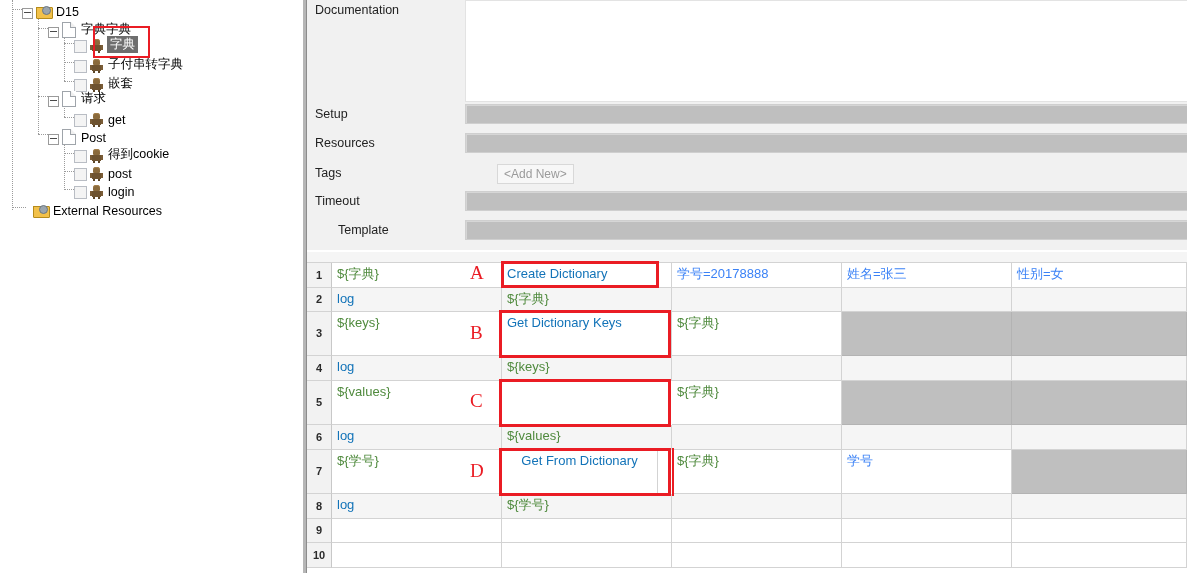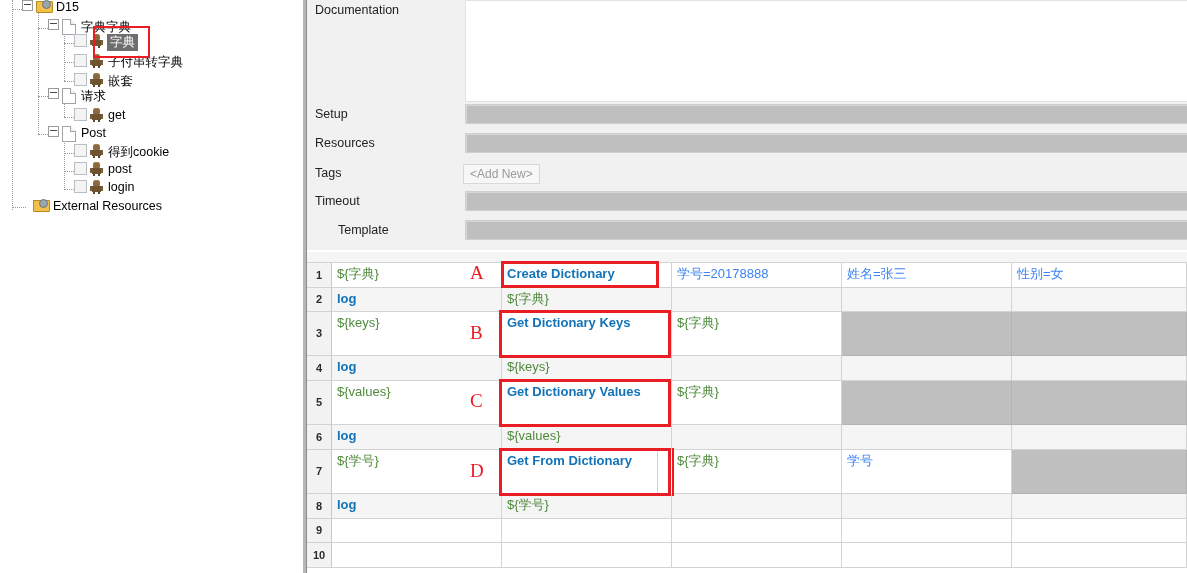--- a/index.html
+++ b/index.html
@@ -15,21 +15,21 @@
 
   
   #tree-panel{
     position:absolute;left:0;top:0;width:303px;height:573px;
     background:#ffffff;
     overflow:hidden;
   }
   .tree-row{
     position:absolute;
     height:19px;
-    display:flex;align-items:flex-start;
+    display:flex;align-items:flex-end;
     white-space:nowrap;
     font-size:12.5px;
   }
   .expander{
     width:9px;height:9px;
     border:1px solid #9a9a9a;
     background:#ffffff;
     display:inline-block;
     position:relative;
     margin-right:3px;
@@ -150,21 +150,21 @@
     line-height:15px;
   }
   .rownum{
     background:#f2f2f2;
     border-right:1px solid #c8c8c8;
     font-weight:bold;font-size:11px;color:#2b2b2b;
     text-align:center;padding:0;
     display:flex;align-items:center;justify-content:center;
   }
   .c-var{color:#4f8a3d;}
-  .c-kw{color:#1273b8;font-weight:bold;}
+  .c-kw{color:#1273b8;font-weight:normal;}
   .c-txt{color:#3b82f6;}
   .cell-alt{background:#f5f5f5;}
   .cell-gray{background:#bfbfbf;border-right:1px solid #b3b3b3;border-bottom:1px solid #b3b3b3;}
   .cell-white{background:#ffffff;}
 
   .annot-letter{
     position:absolute;color:#ea1c24;font-size:19px;
     font-family:"Liberation Serif","DejaVu Serif",serif;
   }
   .annot-box{
@@ -339,21 +339,21 @@
   <div class="set-label" style="top:3px;">Documentation</div>
   <div class="set-white" style="top:0px;width:740px;height:100px;"></div>
 
   <div class="set-label" style="top:107px;">Setup</div>
   <div class="set-gray" style="top:104px;width:740px;height:18px;"></div>
 
   <div class="set-label" style="top:136px;">Resources</div>
   <div class="set-gray" style="top:133px;width:740px;height:18px;"></div>
 
   <div class="set-label" style="top:166px;">Tags</div>
-  <div class="set-tag" style="top:164px;">&lt;Add New&gt;</div>
+  <div class="set-tag" style="top:164px;margin-left:34px;">&lt;Add New&gt;</div>
 
   <div class="set-label" style="top:194px;">Timeout</div>
   <div class="set-gray" style="top:191px;width:740px;height:18px;"></div>
 
   <div class="set-label" style="top:223px;margin-left:23px;">Template</div>
   <div class="set-gray" style="top:220px;width:740px;height:18px;"></div>
 </div>
 
 <div id="grid">
     <div class="gcell rownum" style="left: 0px; top: 11px; width: 25px; height: 25px;">1</div>
@@ -375,33 +375,32 @@
     <div class="gcell cell-gray c-txt" style="left: 535px; top: 60px; width: 170px; height: 44px;"></div>
     <div class="gcell cell-gray c-txt" style="left: 705px; top: 60px; width: 175px; height: 44px;"></div>
     <div class="gcell rownum" style="left: 0px; top: 104px; width: 25px; height: 25px;">4</div>
     <div class="gcell cell-alt c-kw" style="left: 25px; top: 104px; width: 170px; height: 25px;">log</div>
     <div class="gcell cell-alt c-var" style="left: 195px; top: 104px; width: 170px; height: 25px;">${keys}</div>
     <div class="gcell cell-alt c-txt" style="left: 365px; top: 104px; width: 170px; height: 25px;"></div>
     <div class="gcell cell-alt c-txt" style="left: 535px; top: 104px; width: 170px; height: 25px;"></div>
     <div class="gcell cell-alt c-txt" style="left: 705px; top: 104px; width: 175px; height: 25px;"></div>
     <div class="gcell rownum" style="left: 0px; top: 129px; width: 25px; height: 44px;">5</div>
     <div class="gcell cell-white c-var" style="left: 25px; top: 129px; width: 170px; height: 44px;">${values}</div>
-    <div class="gcell cell-white c-kw" style="left: 195px; top: 129px; width: 170px; height: 44px;">Get Dictionary Values</div>
     <div class="gcell cell-white c-var" style="left: 365px; top: 129px; width: 170px; height: 44px;">${字典}</div>
     <div class="gcell cell-gray c-txt" style="left: 535px; top: 129px; width: 170px; height: 44px;"></div>
     <div class="gcell cell-gray c-txt" style="left: 705px; top: 129px; width: 175px; height: 44px;"></div>
     <div class="gcell rownum" style="left: 0px; top: 173px; width: 25px; height: 25px;">6</div>
     <div class="gcell cell-alt c-kw" style="left: 25px; top: 173px; width: 170px; height: 25px;">log</div>
     <div class="gcell cell-alt c-var" style="left: 195px; top: 173px; width: 170px; height: 25px;">${values}</div>
     <div class="gcell cell-alt c-txt" style="left: 365px; top: 173px; width: 170px; height: 25px;"></div>
     <div class="gcell cell-alt c-txt" style="left: 535px; top: 173px; width: 170px; height: 25px;"></div>
     <div class="gcell cell-alt c-txt" style="left: 705px; top: 173px; width: 175px; height: 25px;"></div>
     <div class="gcell rownum" style="left: 0px; top: 198px; width: 25px; height: 44px;">7</div>
     <div class="gcell cell-white c-var" style="left: 25px; top: 198px; width: 170px; height: 44px;">${学号}</div>
-    <div class="gcell cell-white c-kw" style="left: 195px; top: 198px; width: 156px; height: 44px;">Get From Dictionary</div>
+    <div class="gcell cell-white c-kw" style="left: 195px; top: 198px; width: 156px; height: 44px; text-align: center;">Get From Dictionary</div>
     <div class="gcell cell-white c-var" style="left: 365px; top: 198px; width: 170px; height: 44px;">${字典}</div>
     <div class="gcell cell-white c-txt" style="left: 535px; top: 198px; width: 170px; height: 44px;">学号</div>
     <div class="gcell cell-gray c-txt" style="left: 705px; top: 198px; width: 175px; height: 44px;"></div>
     <div class="gcell rownum" style="left: 0px; top: 242px; width: 25px; height: 25px;">8</div>
     <div class="gcell cell-alt c-kw" style="left: 25px; top: 242px; width: 170px; height: 25px;">log</div>
     <div class="gcell cell-alt c-var" style="left: 195px; top: 242px; width: 170px; height: 25px;">${学号}</div>
     <div class="gcell cell-alt c-txt" style="left: 365px; top: 242px; width: 170px; height: 25px;"></div>
     <div class="gcell cell-alt c-txt" style="left: 535px; top: 242px; width: 170px; height: 25px;"></div>
     <div class="gcell cell-alt c-txt" style="left: 705px; top: 242px; width: 175px; height: 25px;"></div>
     <div class="gcell rownum" style="left: 0px; top: 267px; width: 25px; height: 24px;">9</div>

